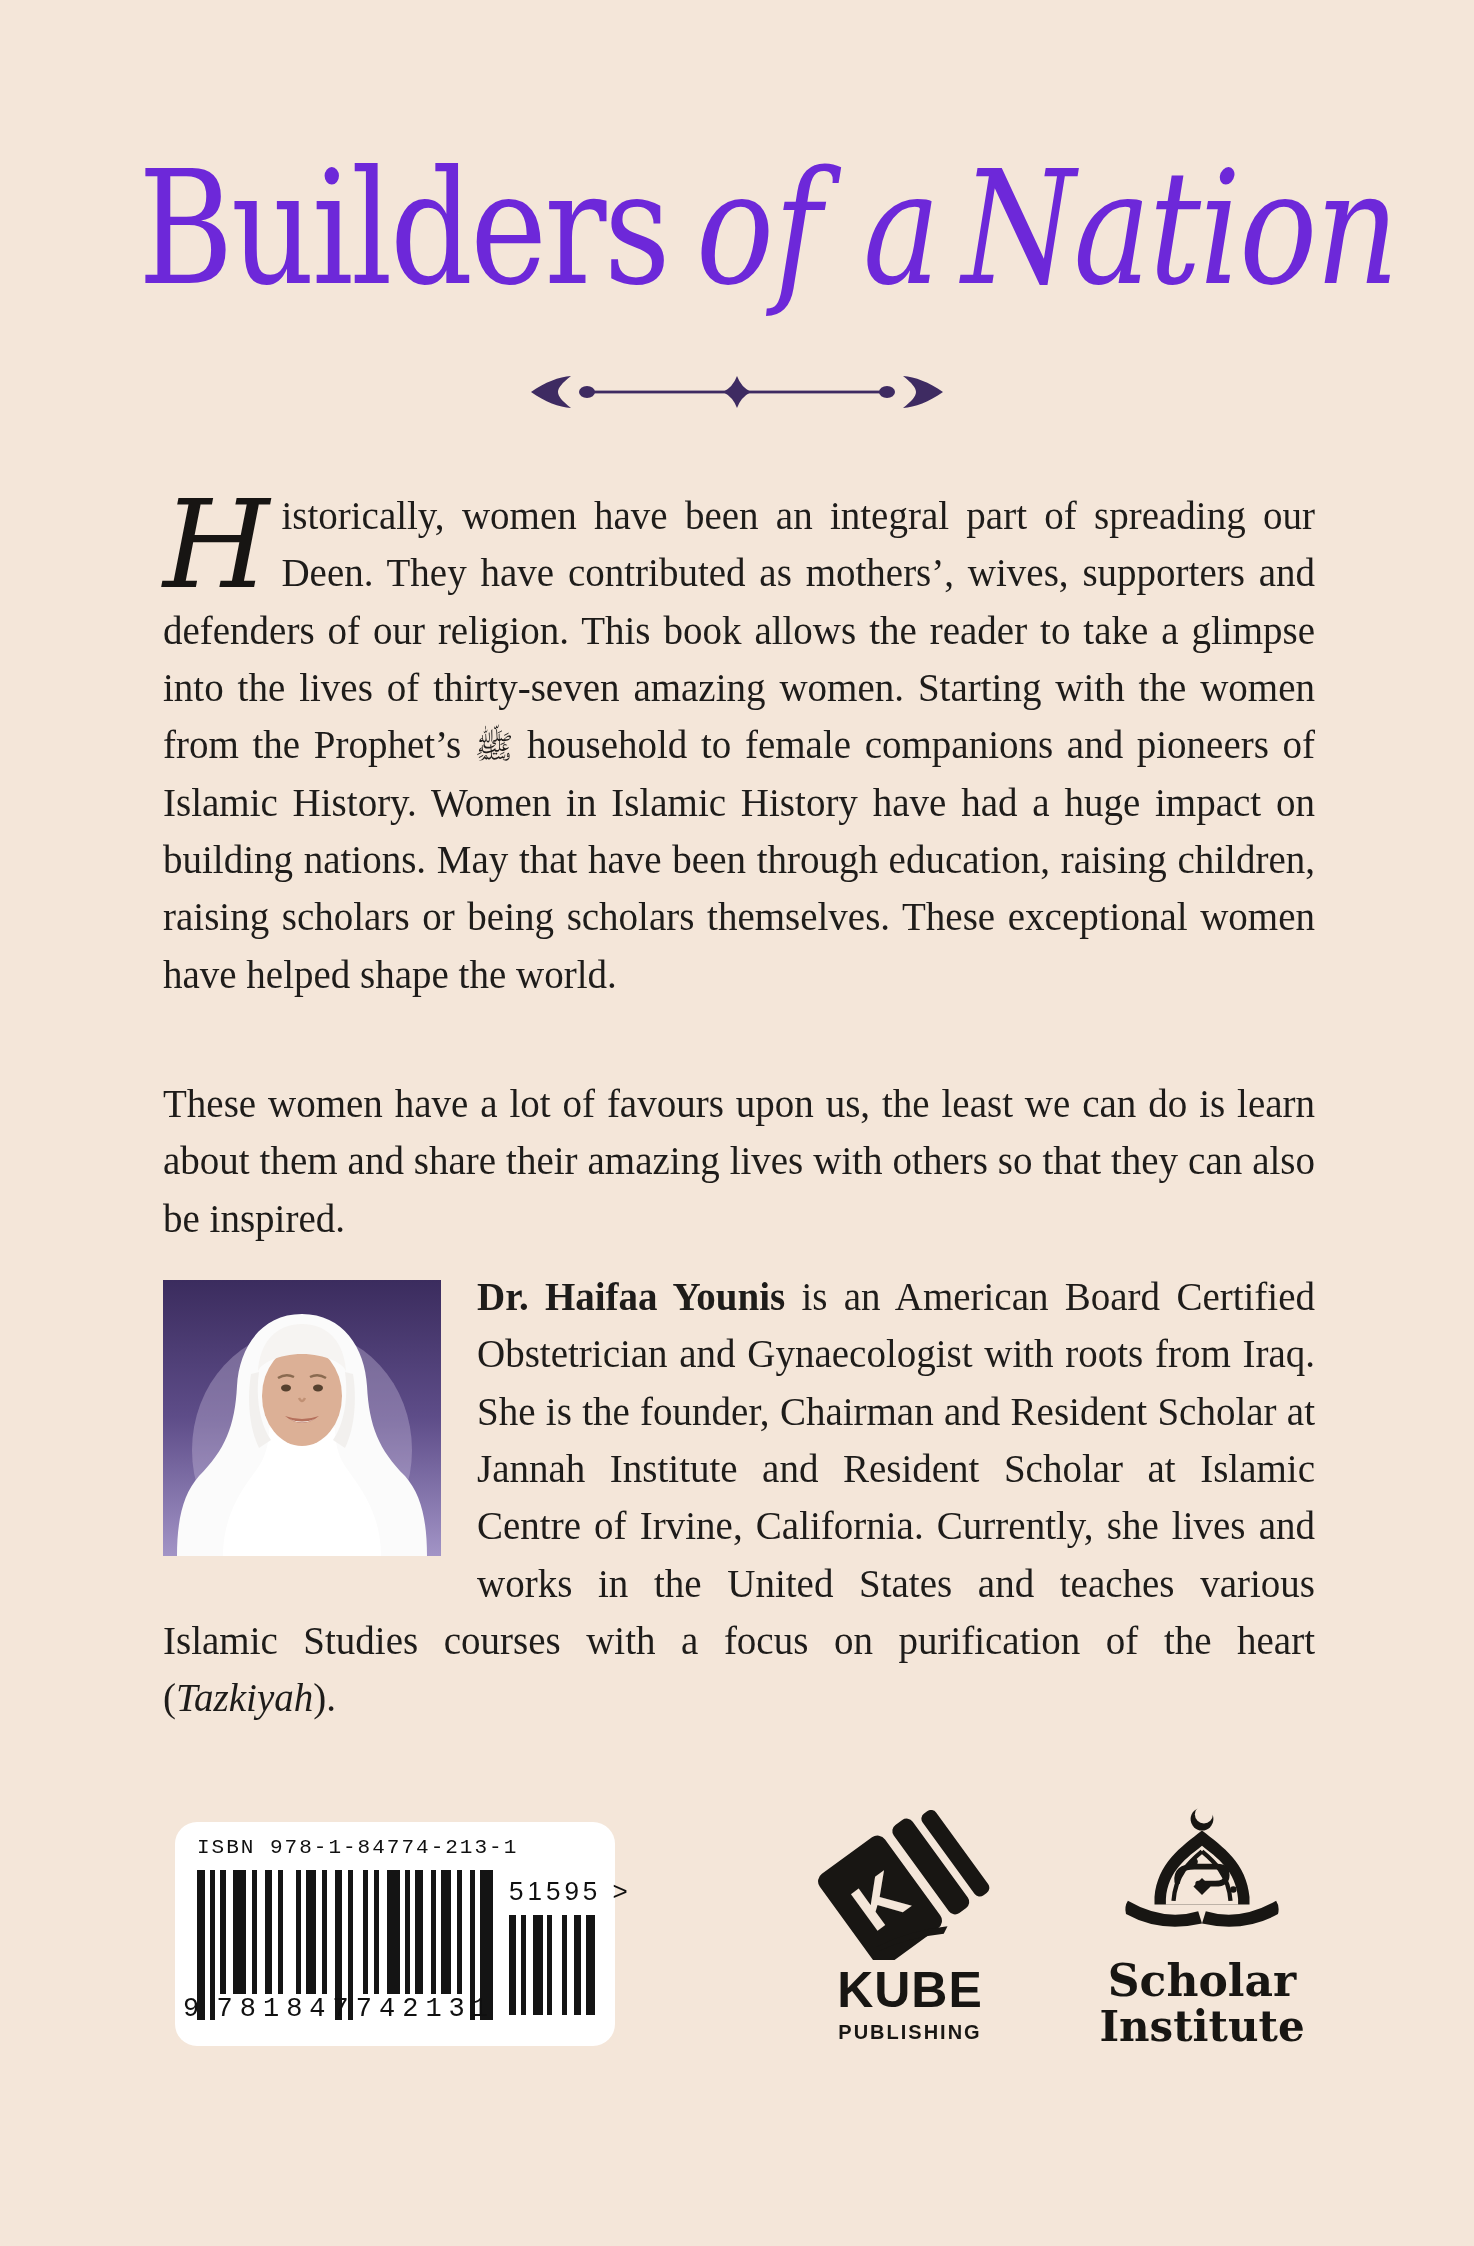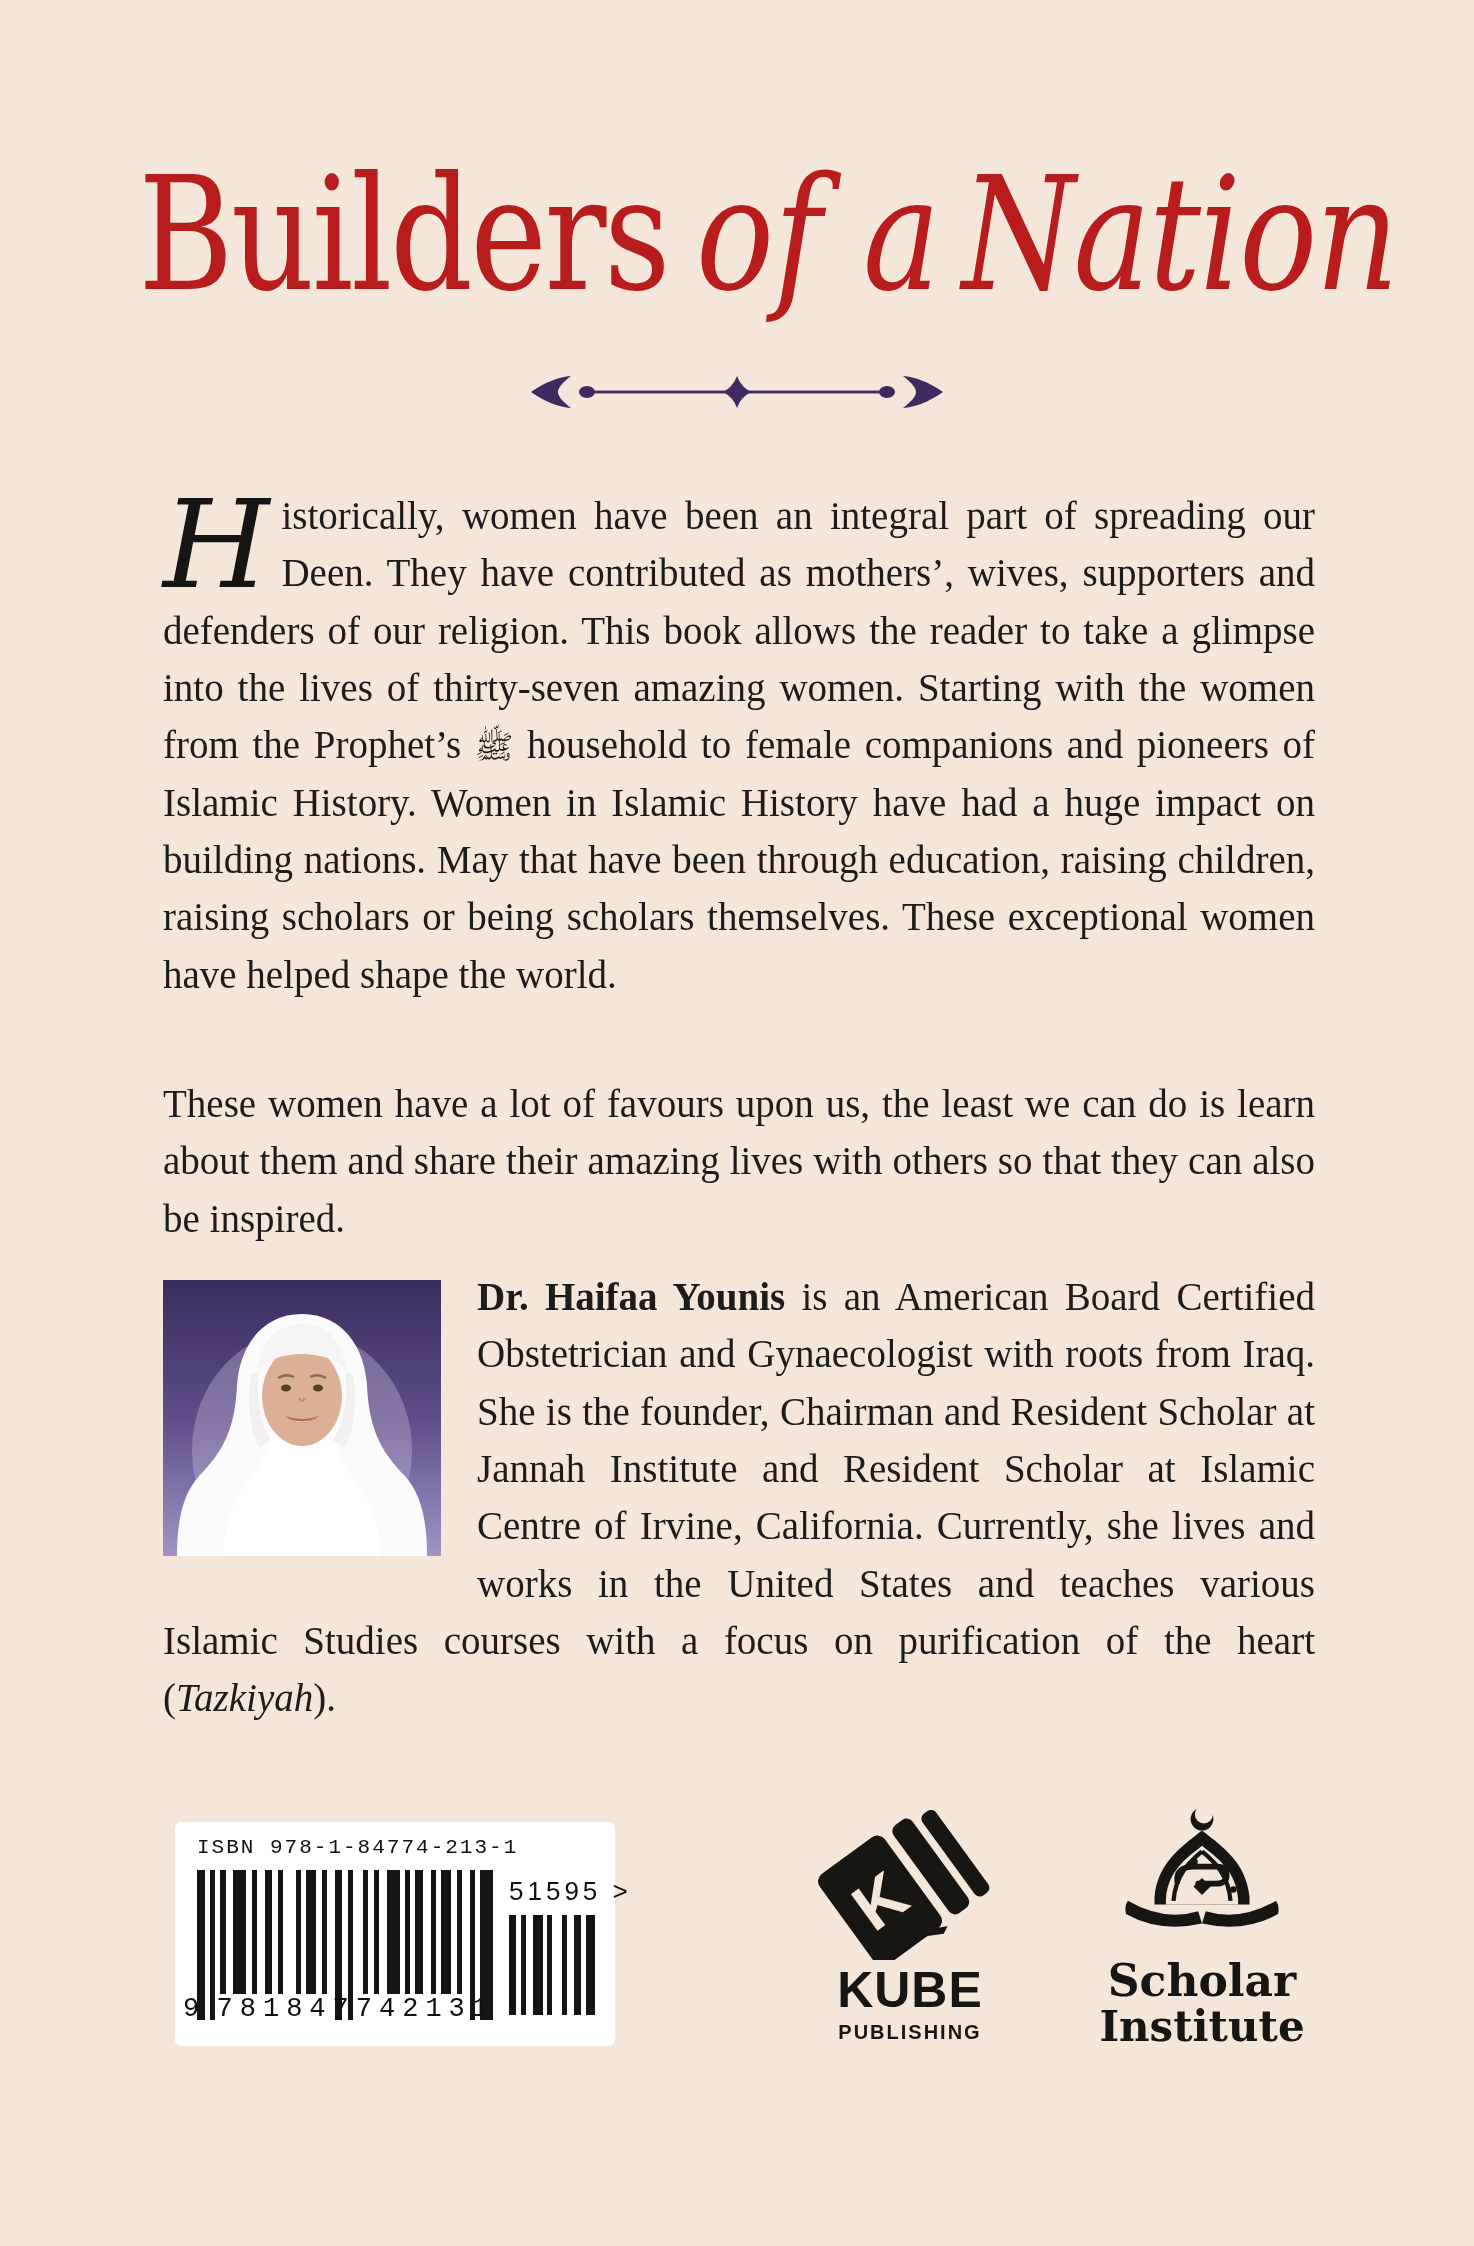--- a/index.html
+++ b/index.html
@@ -4,22 +4,22 @@
 <title>Builders of a Nation — back cover</title>
 <style>
   html,body{margin:0;padding:0;}
   body{
     width:1474px;height:2246px;position:relative;overflow:hidden;
     background:#f4e6d9;color:#1e1c1a;
     font-family:"Liberation Serif", serif;
   }
   
   .title-wrap{
-    position:absolute;top:136px;left:0;width:1474px;text-align:center;
-    color:#b91c1c;white-space:nowrap;
+    position:absolute;top:130px;left:0;width:1474px;text-align:center;
+    color:#6d28d9;white-space:nowrap;
   }
   .title-inner{display:inline-block;transform:scaleX(.82);transform-origin:50% 50%;
     font-size:158px;line-height:1.25;}
   .t1{font-family:"DejaVu Serif", serif;letter-spacing:-3px;}
   .t2{font-family:"DejaVu Serif", serif;font-style:italic;margin:0 26px 0 34px;}
   .t3{font-family:"DejaVu Serif", serif;font-style:italic;letter-spacing:-2px;}
   
   .divider{position:absolute;top:372px;left:50%;transform:translateX(-50%);}
   
   .para{
@@ -35,21 +35,21 @@
   .pbuh{font-size:.82em;line-height:1;}
   
   .author{position:absolute;top:1268px;left:163px;width:1152px;
     font-size:39px;line-height:1.47;text-align:justify;}
   .photo{float:left;width:278px;height:276px;margin:12px 36px 6px 0;display:block;}
   .author-name{font-weight:bold;}
   .bio-italic{font-style:italic;}
   
   .barcode-card{
     position:absolute;left:175px;top:1822px;width:440px;height:224px;
-    background:#ffffff;border-radius:6px;
+    background:#ffffff;border-radius:22px;
   }
   .isbn-label{
     position:absolute;top:14px;left:22px;
     font-family:"Liberation Mono", monospace;font-size:21px;letter-spacing:2px;color:#101010;
   }
   .main-barcode{position:absolute;left:22px;top:48px;width:300px;height:170px;}
   .bars{display:flex;align-items:flex-start;height:150px;}
   .bar{background:#141414;}
   .gap{background:transparent;}
   .main-digits{

